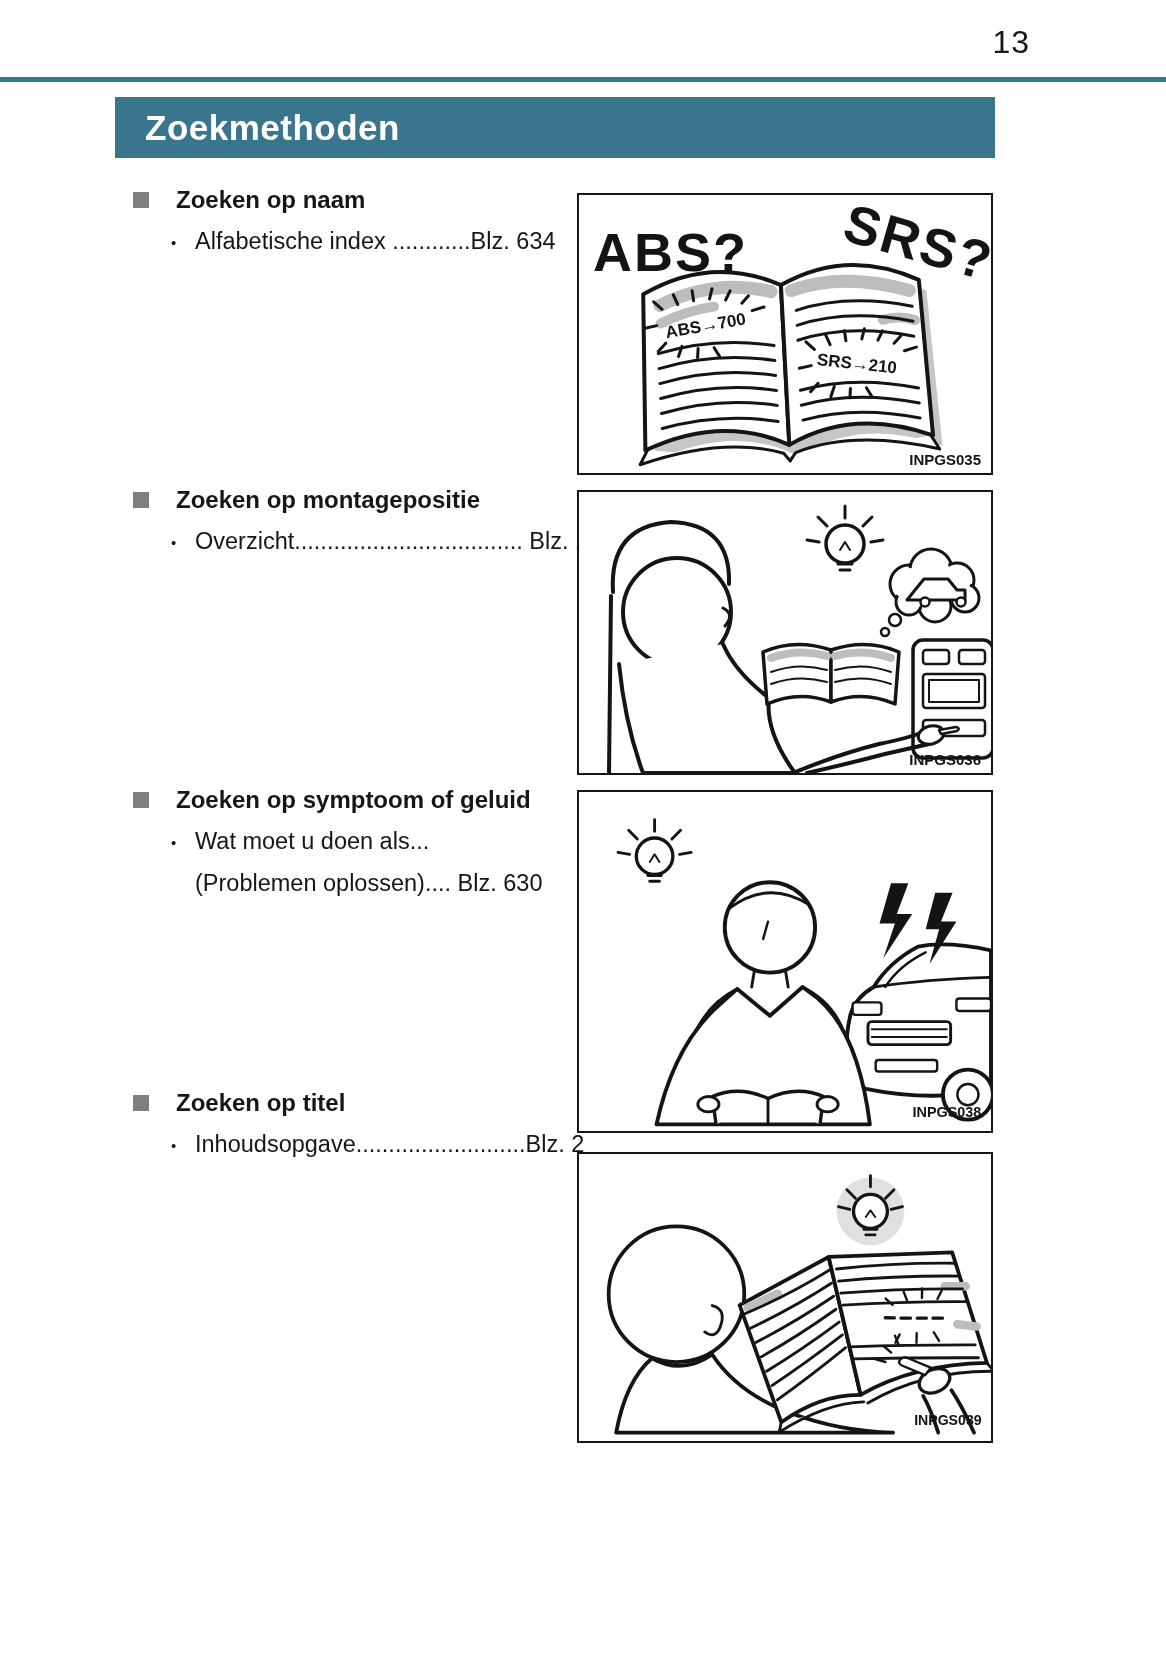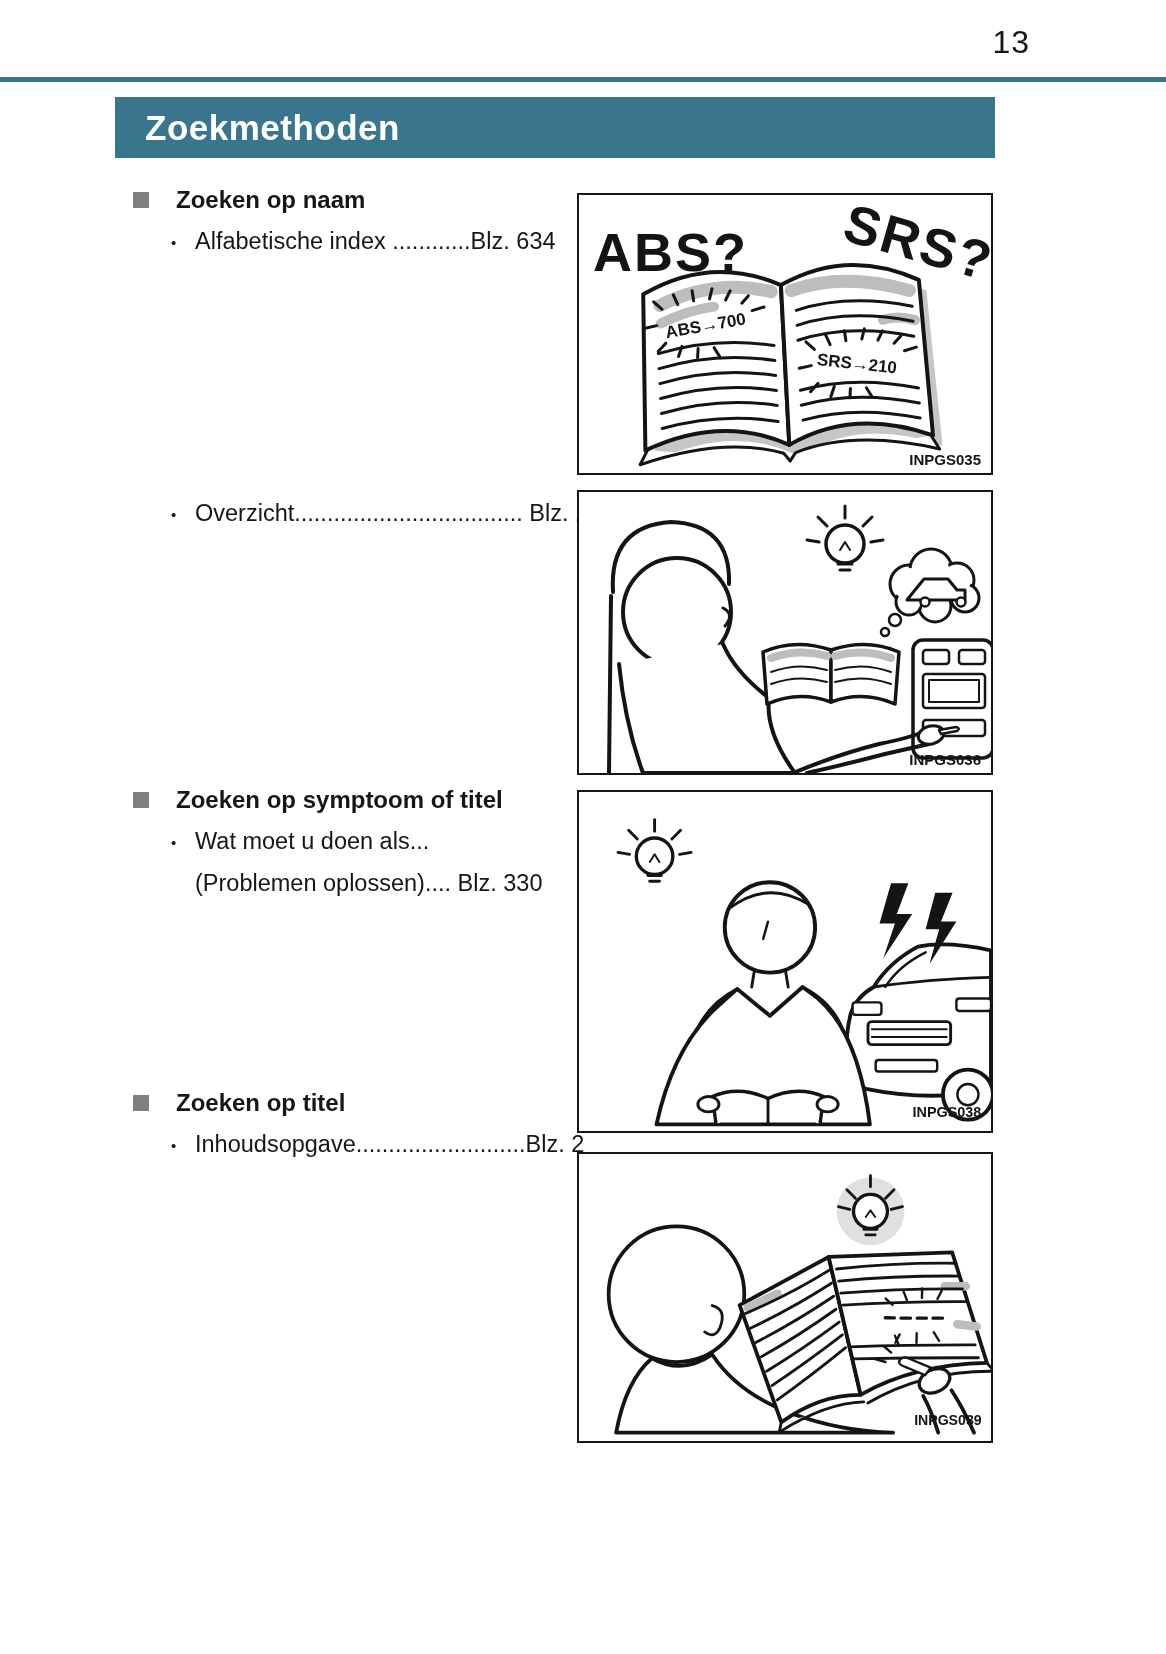--- a/index.html
+++ b/index.html
@@ -47,37 +47,41 @@
       <span class="square"></span>
       <span>Zoeken op naam</span>
     </div>
     <div class="sec-line">
       <span class="bullet">•</span>
       <span>Alfabetische index ............Blz. 634</span>
     </div>
   </div>
 
   <div class="section sec2">
+    <div class="sec-heading">
+      <span class="square"></span>
+      <span>Zoeken op montagepositie</span>
+    </div>
     <div class="sec-line">
       <span class="bullet">•</span>
       <span>Overzicht................................... Blz. 14</span>
     </div>
   </div>
 
   <div class="section sec3">
     <div class="sec-heading">
       <span class="square"></span>
-      <span>Zoeken op symptoom of titel</span>
+      <span>Zoeken op symptoom of geluid</span>
     </div>
     <div class="sec-line">
       <span class="bullet">•</span>
       <span>Wat moet u doen als...</span>
     </div>
     <div class="sec-line">
-      <span>(Problemen oplossen).... Blz. 330</span>
+      <span>(Problemen oplossen).... Blz. 630</span>
     </div>
   </div>
 
   <div class="section sec4">
     <div class="sec-heading">
       <span class="square"></span>
       <span>Zoeken op titel</span>
     </div>
     <div class="sec-line">
       <span class="bullet">•</span>

